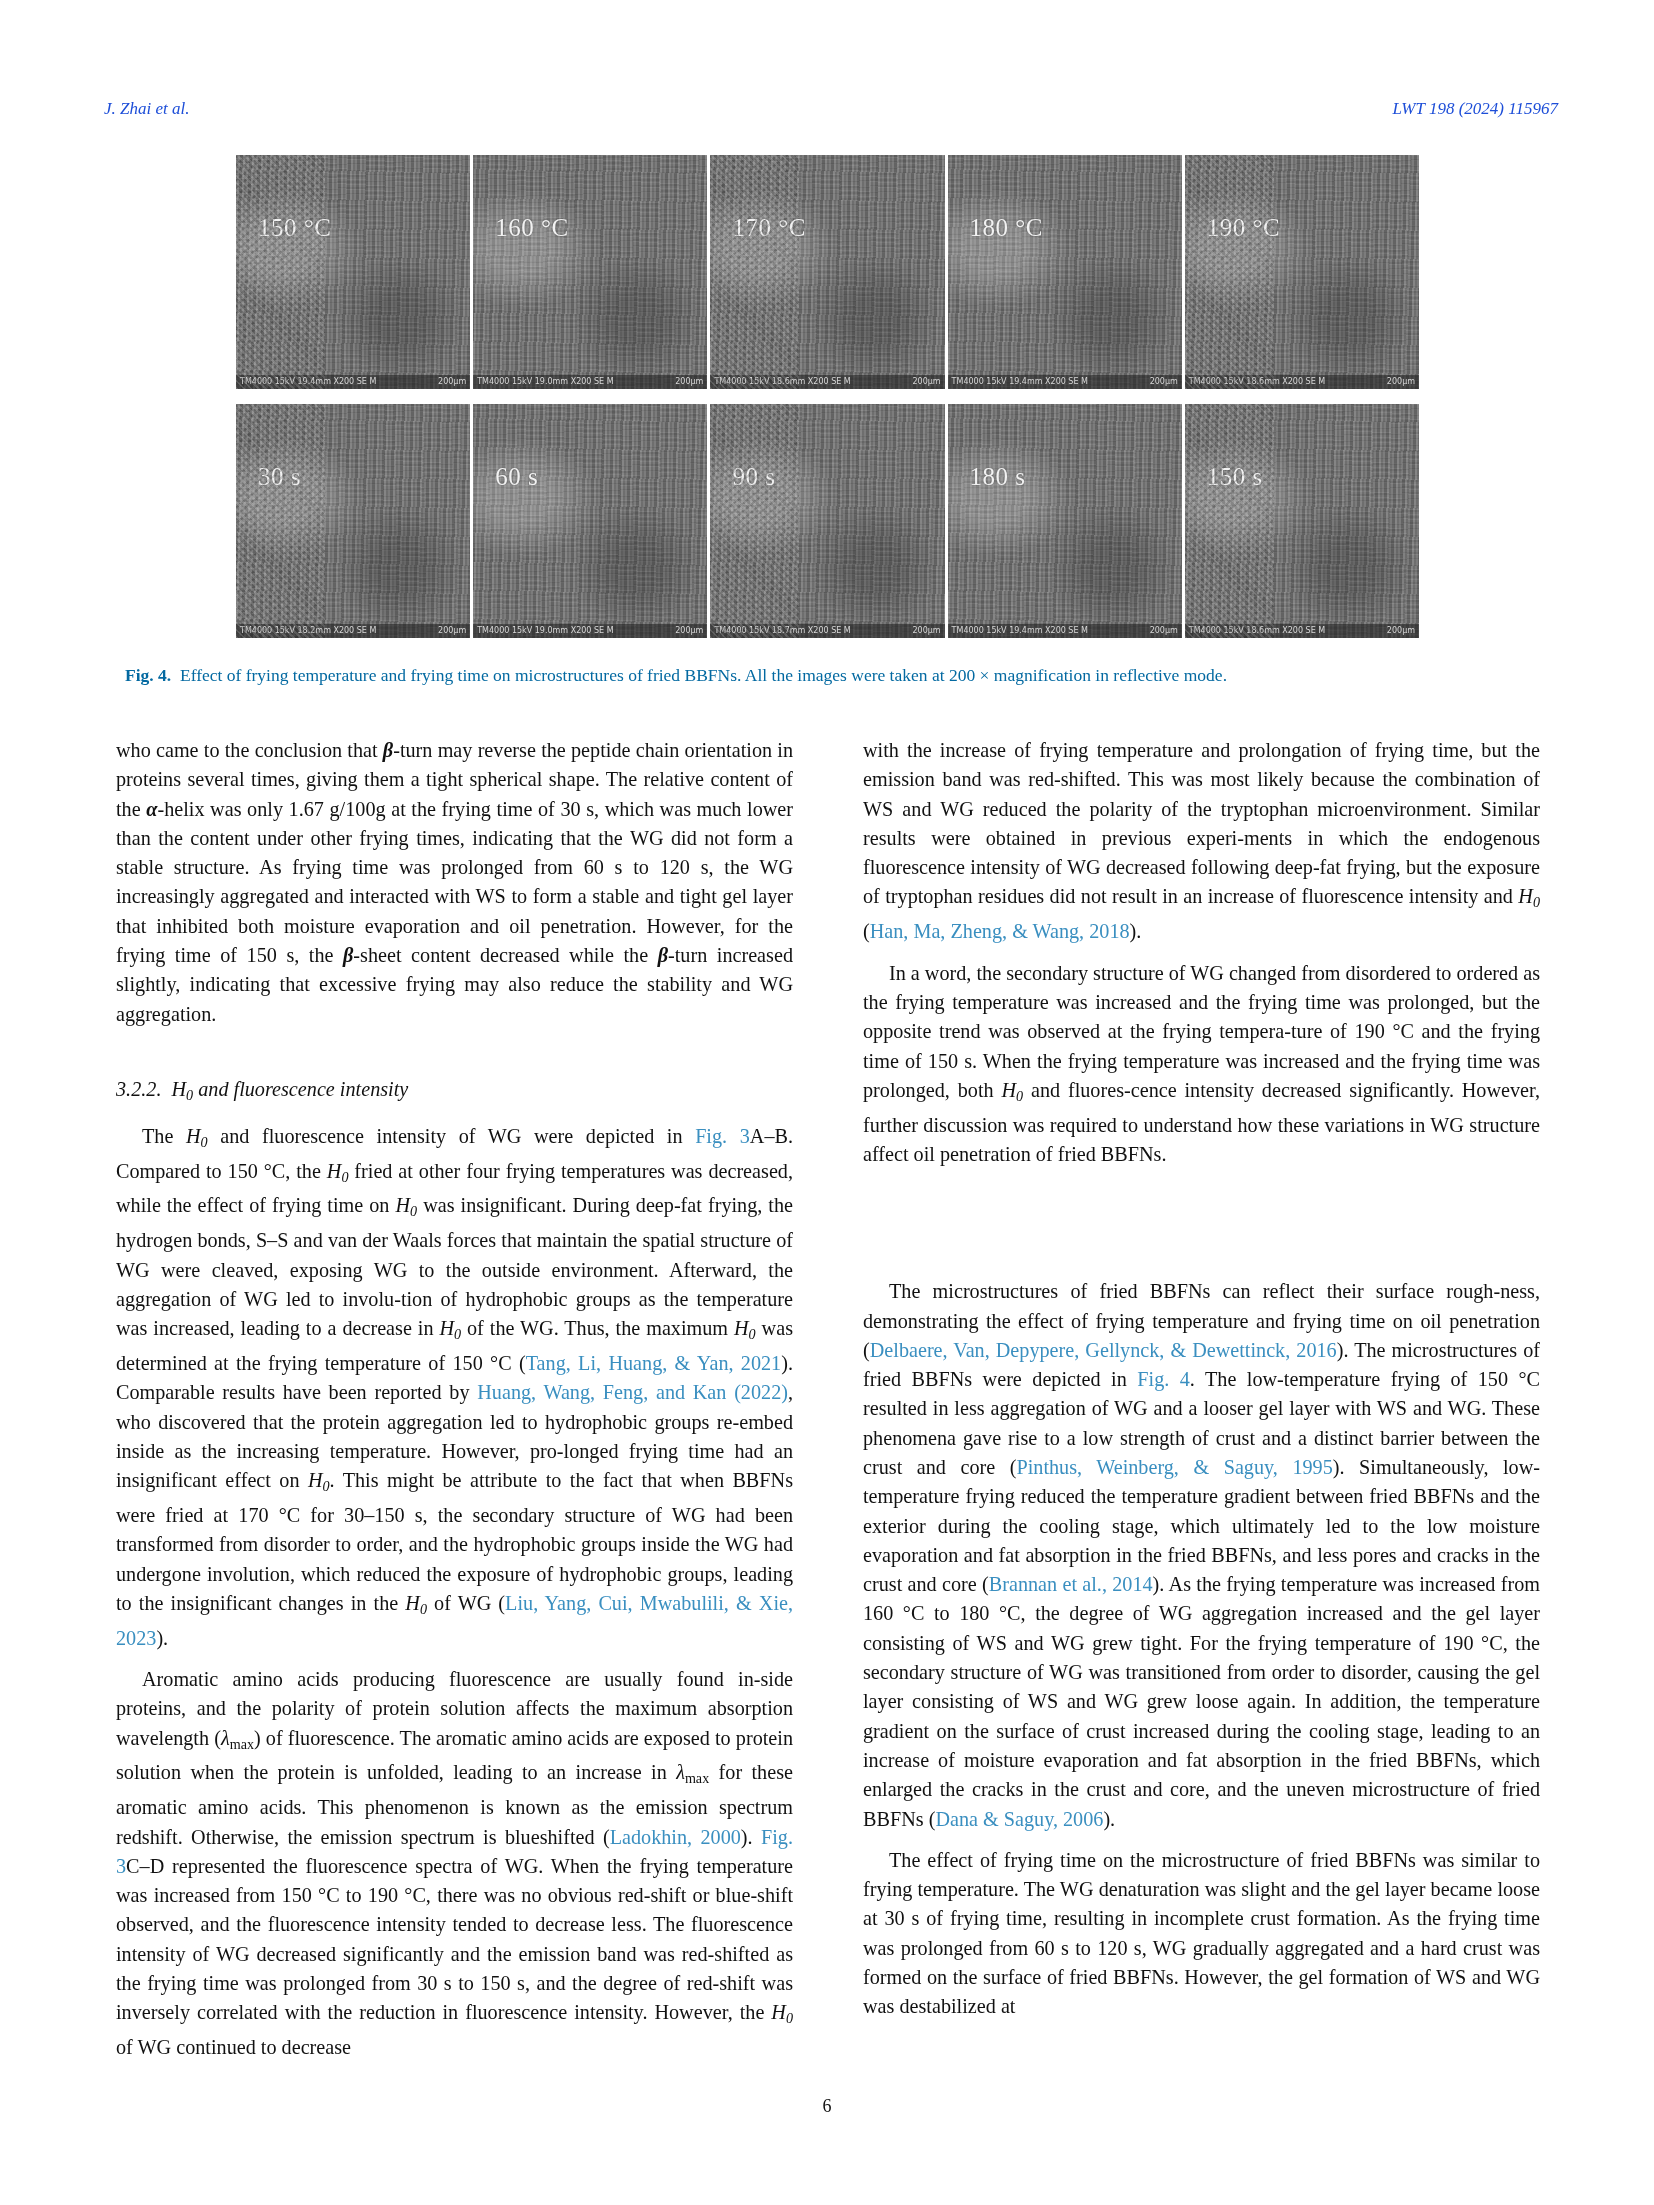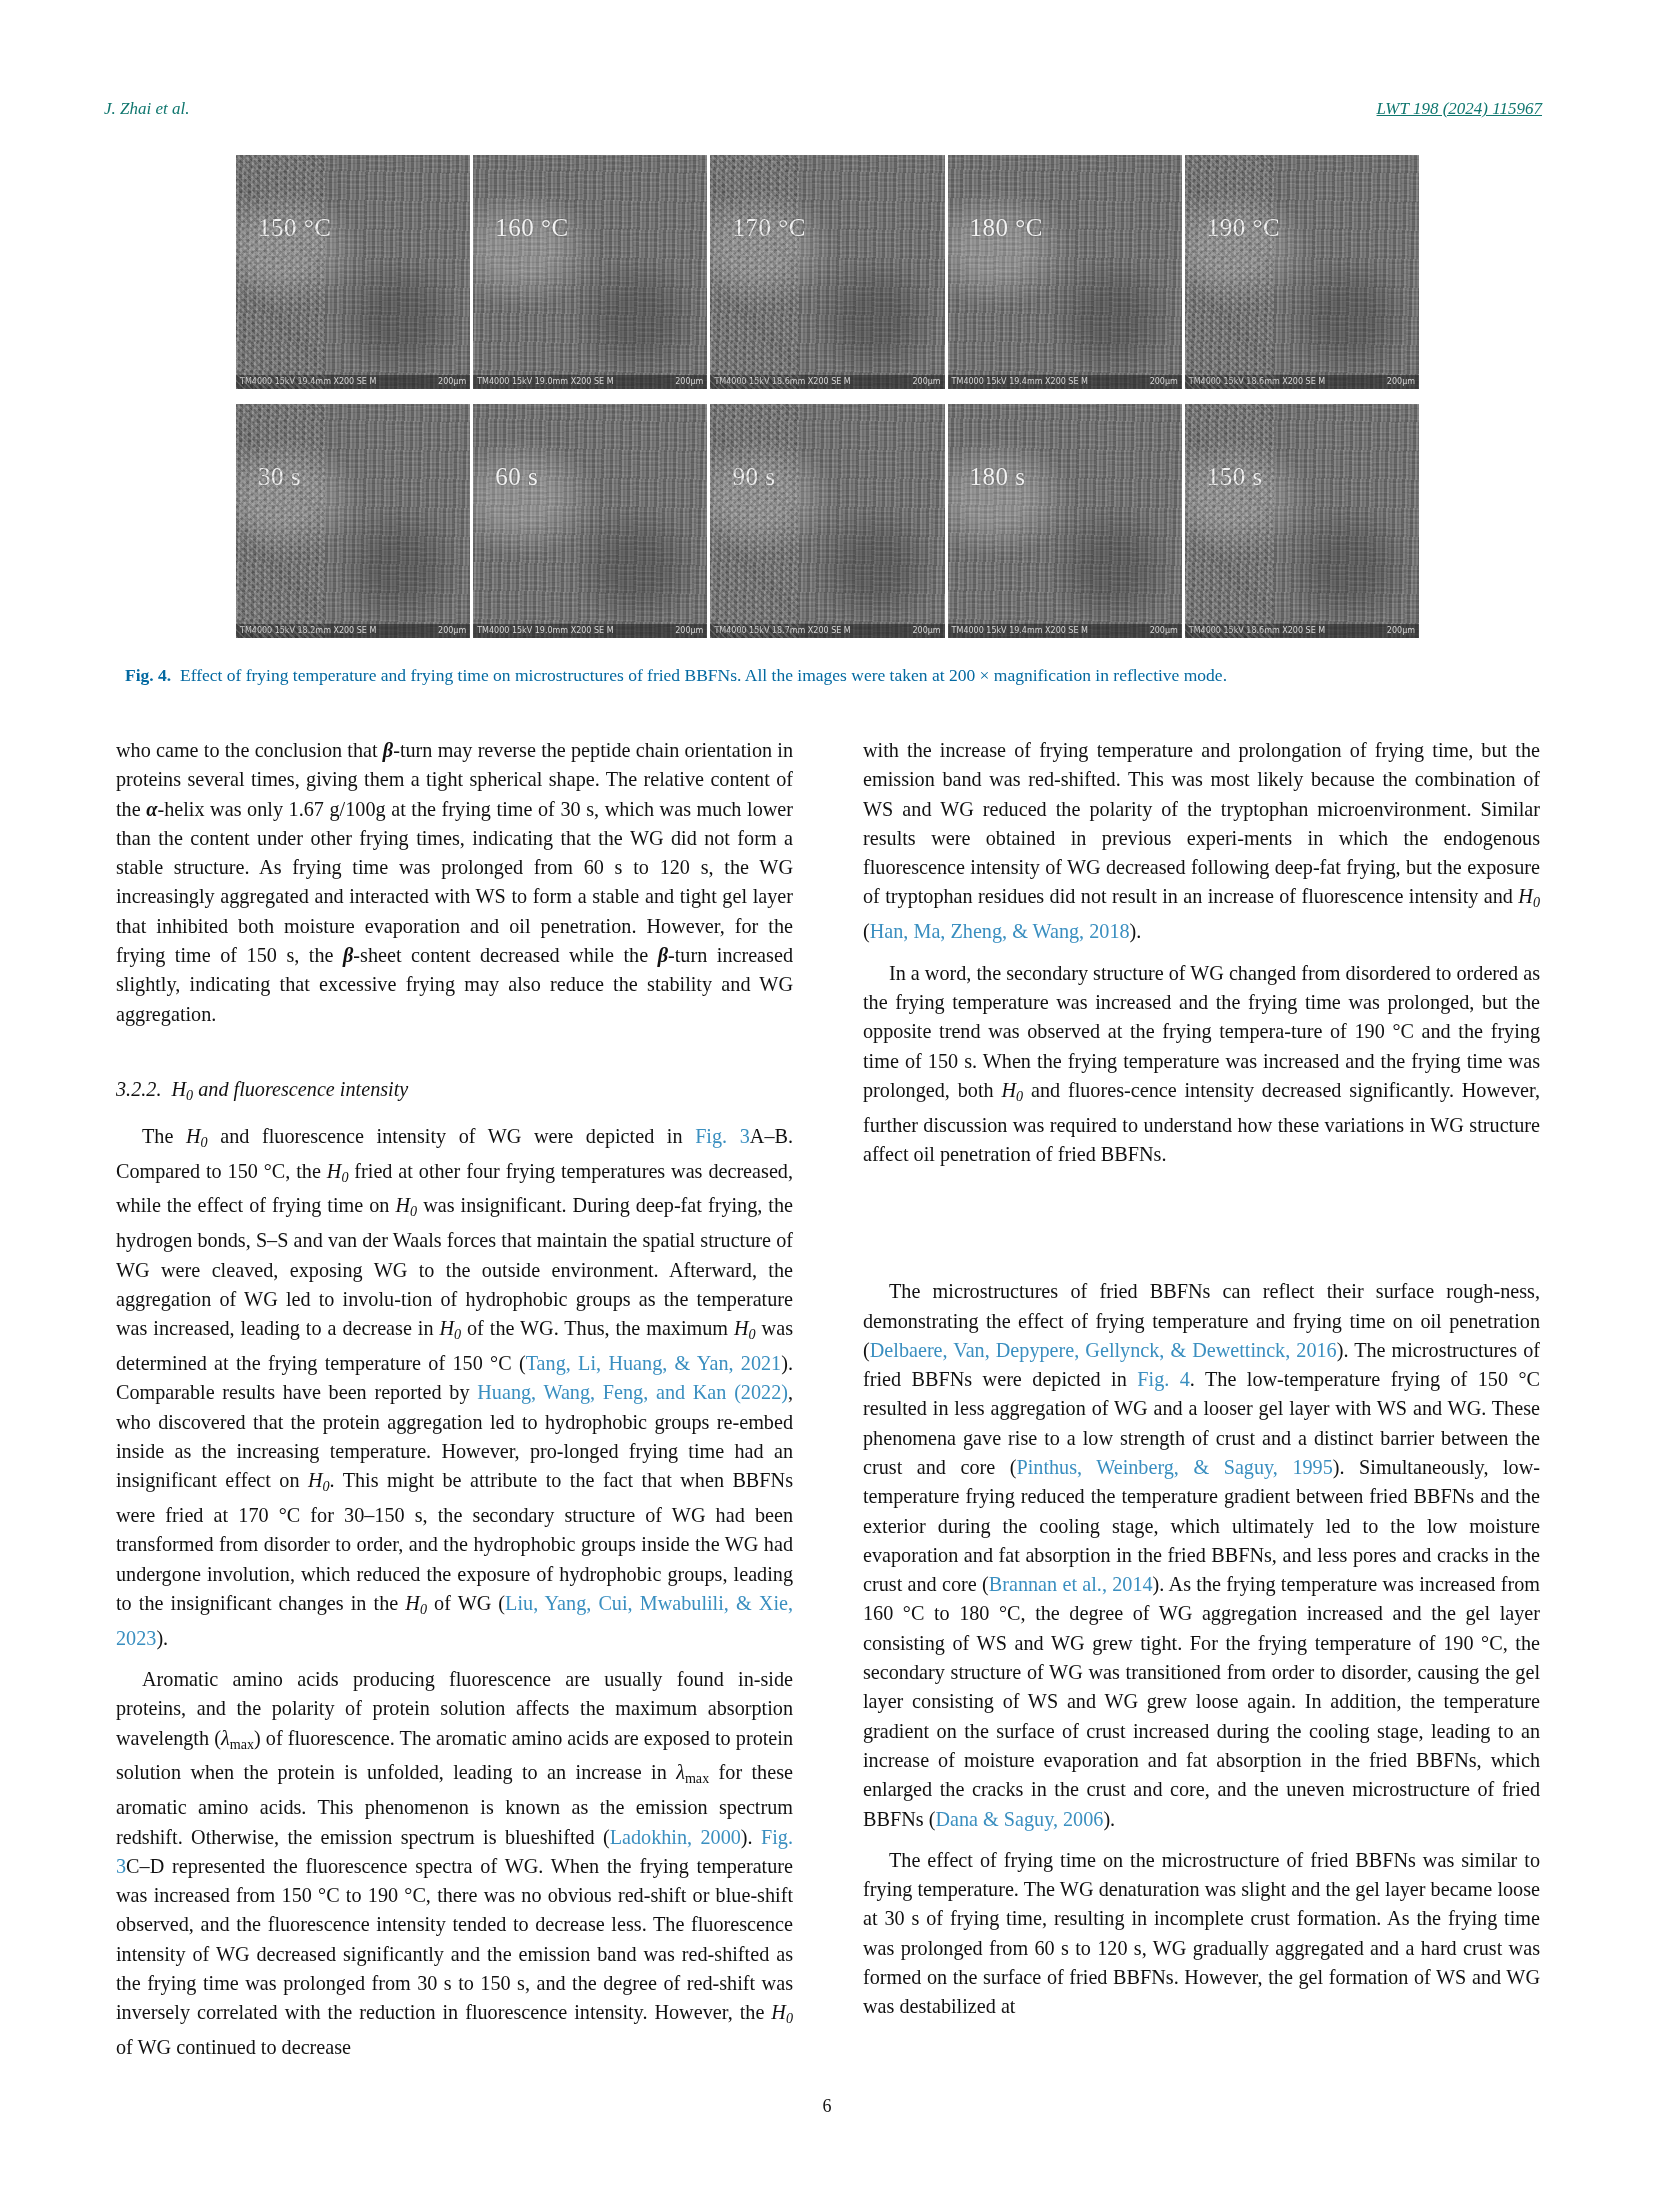--- a/index.html
+++ b/index.html
@@ -2,25 +2,25 @@
 <html><head>
 <meta charset="utf-8">
 <style>
   html, body { margin: 0; padding: 0; background: #ffffff; }
   body {
     width: 1654px; height: 2205px; position: relative; overflow: hidden;
     font-family: "Liberation Serif", "DejaVu Serif", serif;
     color: #111111;
   }
   .running-head {
-    position: absolute; top: 99px; font-style: italic; font-size: 17px; color: #0f766e;
+    position: absolute; top: 99px; font-style: italic; font-size: 17px; color: #1d4ed8;
     font-family: "Liberation Serif", serif;
   }
   #head-left { left: 104px; }
-  #head-right { right: 112px; text-decoration: underline; }
+  #head-right { right: 96px; }
 
   
   #figure {
     position: absolute; left: 236px; top: 155px; width: 1183px; height: 483px;
     background: #ffffff;
   }
   .sem-row { position: absolute; left: 0; width: 1183px; height: 234px; display: flex; gap: 3px; }
   #row-temp { top: 0; }
   #row-time { top: 249px; }
   .sem-panel {

